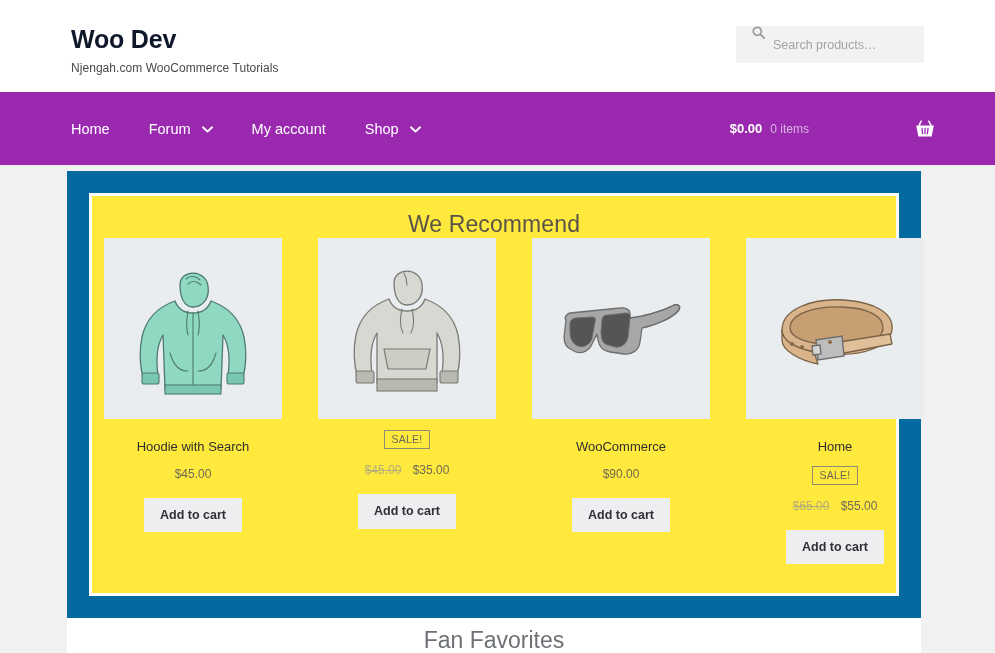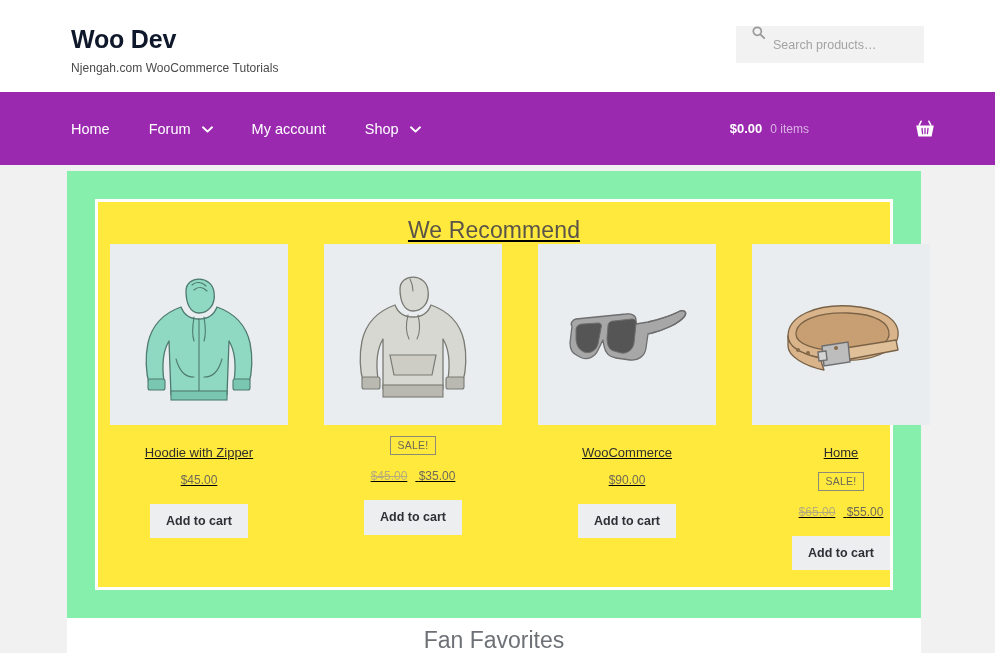--- a/index.html
+++ b/index.html
@@ -127,24 +127,23 @@
   }
   .cart-icon svg { display: block; }
 
   
   .recommend-wrap {
     position: absolute;
     left: 67px;
     top: 171px;
     width: 854px;
     height: 447px;
-    background: #86efac;
+    background: #0369a1;
     box-sizing: border-box;
-    padding: 28px;
-    text-decoration: underline;
+    padding: 22px;
   }
   .recommend-inner {
     background: #ffffff;
     width: 100%;
     height: 100%;
     box-sizing: border-box;
     padding: 3px;
   }
   .recommend-yellow {
     background: #ffe93d;
@@ -324,21 +323,21 @@
                 <path d="M68 30 C72 26, 78 27, 82 31"></path>
                 <path d="M70 35 C74 31, 79 32, 83 36"></path>
               </g>
               <g fill="#79c7b0" stroke="#4f7a6d" stroke-width="1.1">
                 <rect x="24" y="124" width="17" height="11" rx="2"></rect>
                 <rect x="109" y="124" width="17" height="11" rx="2"></rect>
                 <rect x="47" y="136" width="56" height="9"></rect>
               </g>
             </svg>
           </div>
-          <div class="product-name">Hoodie with Zipper</div>
+          <div class="product-name">Hoodie with Search</div>
           <div class="price-row">$45.00</div>
           <button class="add-to-cart">Add to cart</button>
         </div>
 
         <div class="product-card">
           <div class="product-image">
             <svg width="150" height="160" viewBox="0 0 150 160">
               <g stroke="#7a7a74" stroke-width="1.3" fill="#d8d8d2" stroke-linejoin="round">
                 <path d="M62 34 C62 18, 88 18, 90 35 C92 48, 84 56, 75 56 C66 56, 62 46, 62 34 Z"></path>
                 <path d="M57 50 C40 56, 28 68, 24 86 C21 100, 22 116, 25 126 L40 124 C38 110, 39 94, 45 84 L45 134 L105 134 L105 84 C111 94, 112 110, 110 124 L125 126 C128 116, 129 100, 126 86 C122 68, 110 56, 93 50 C90 58, 83 62, 75 62 C67 62, 60 58, 57 50 Z"></path>

